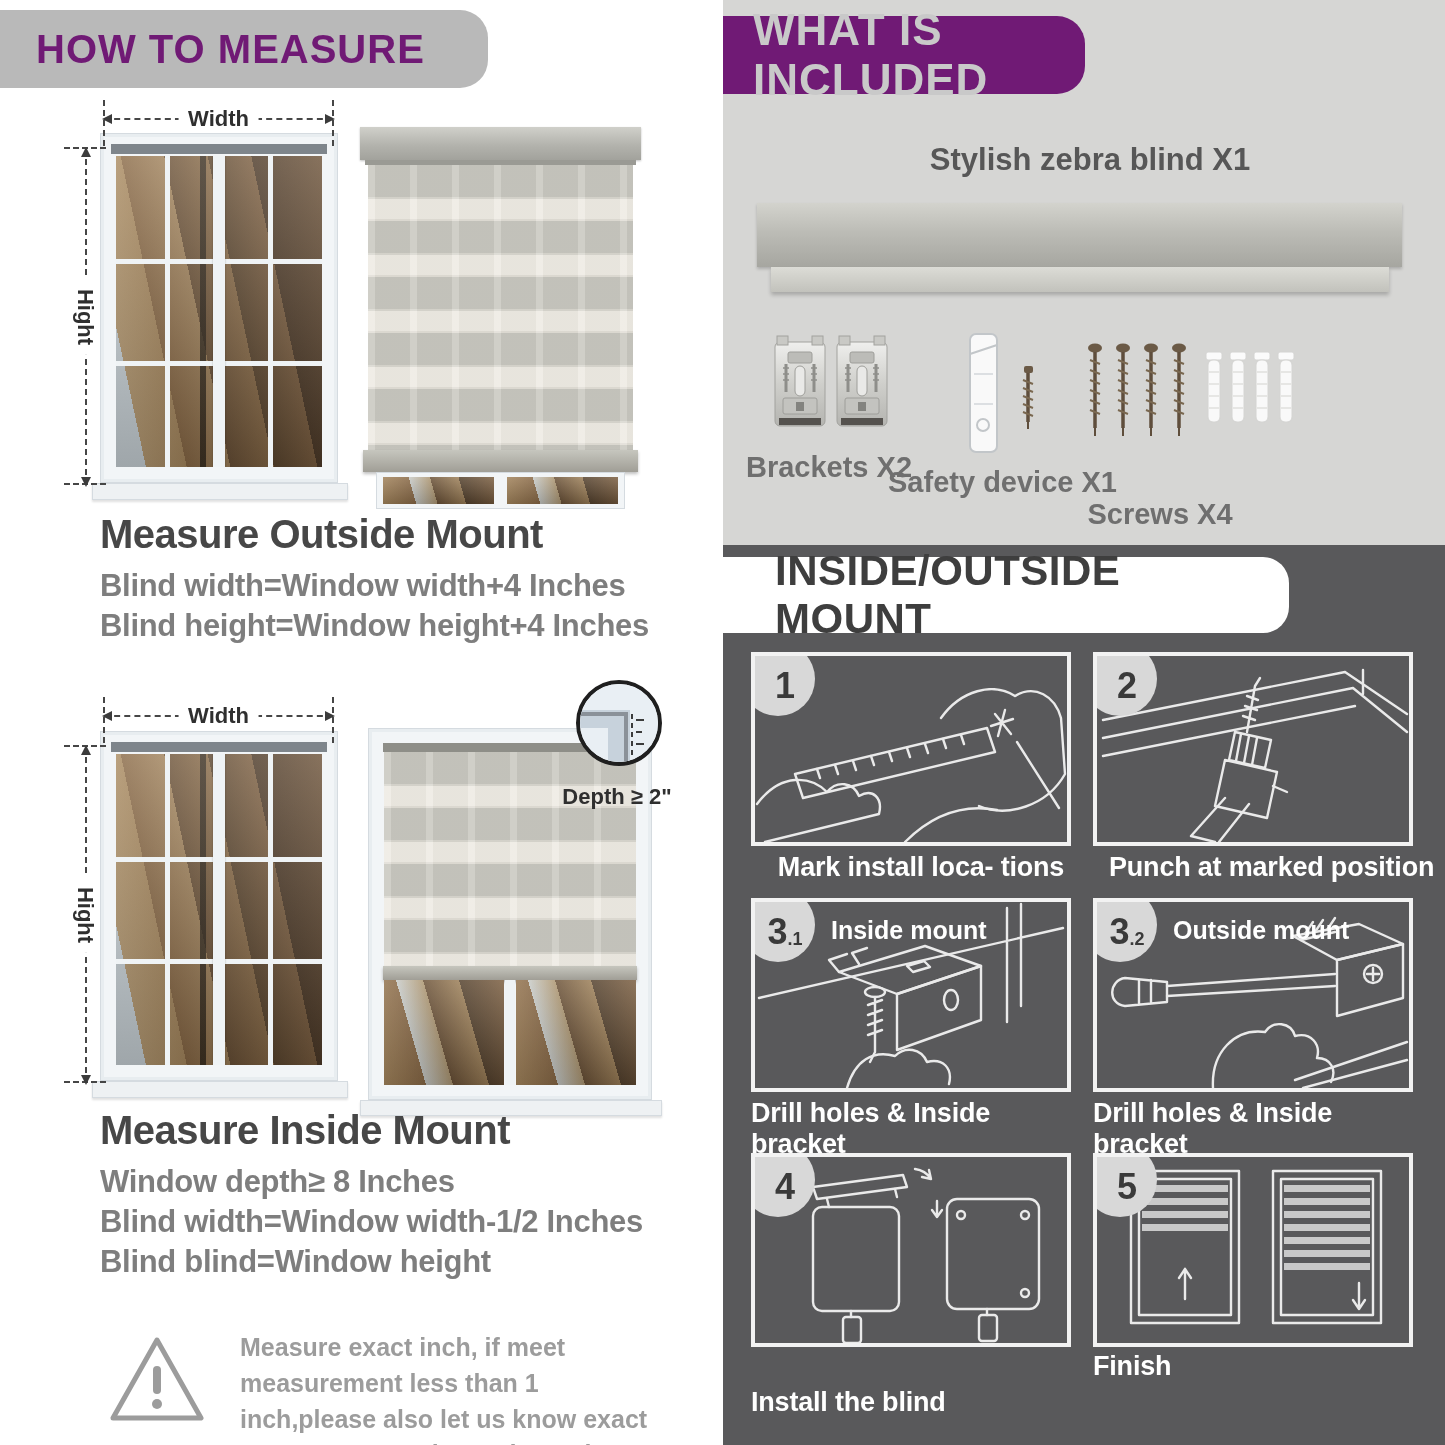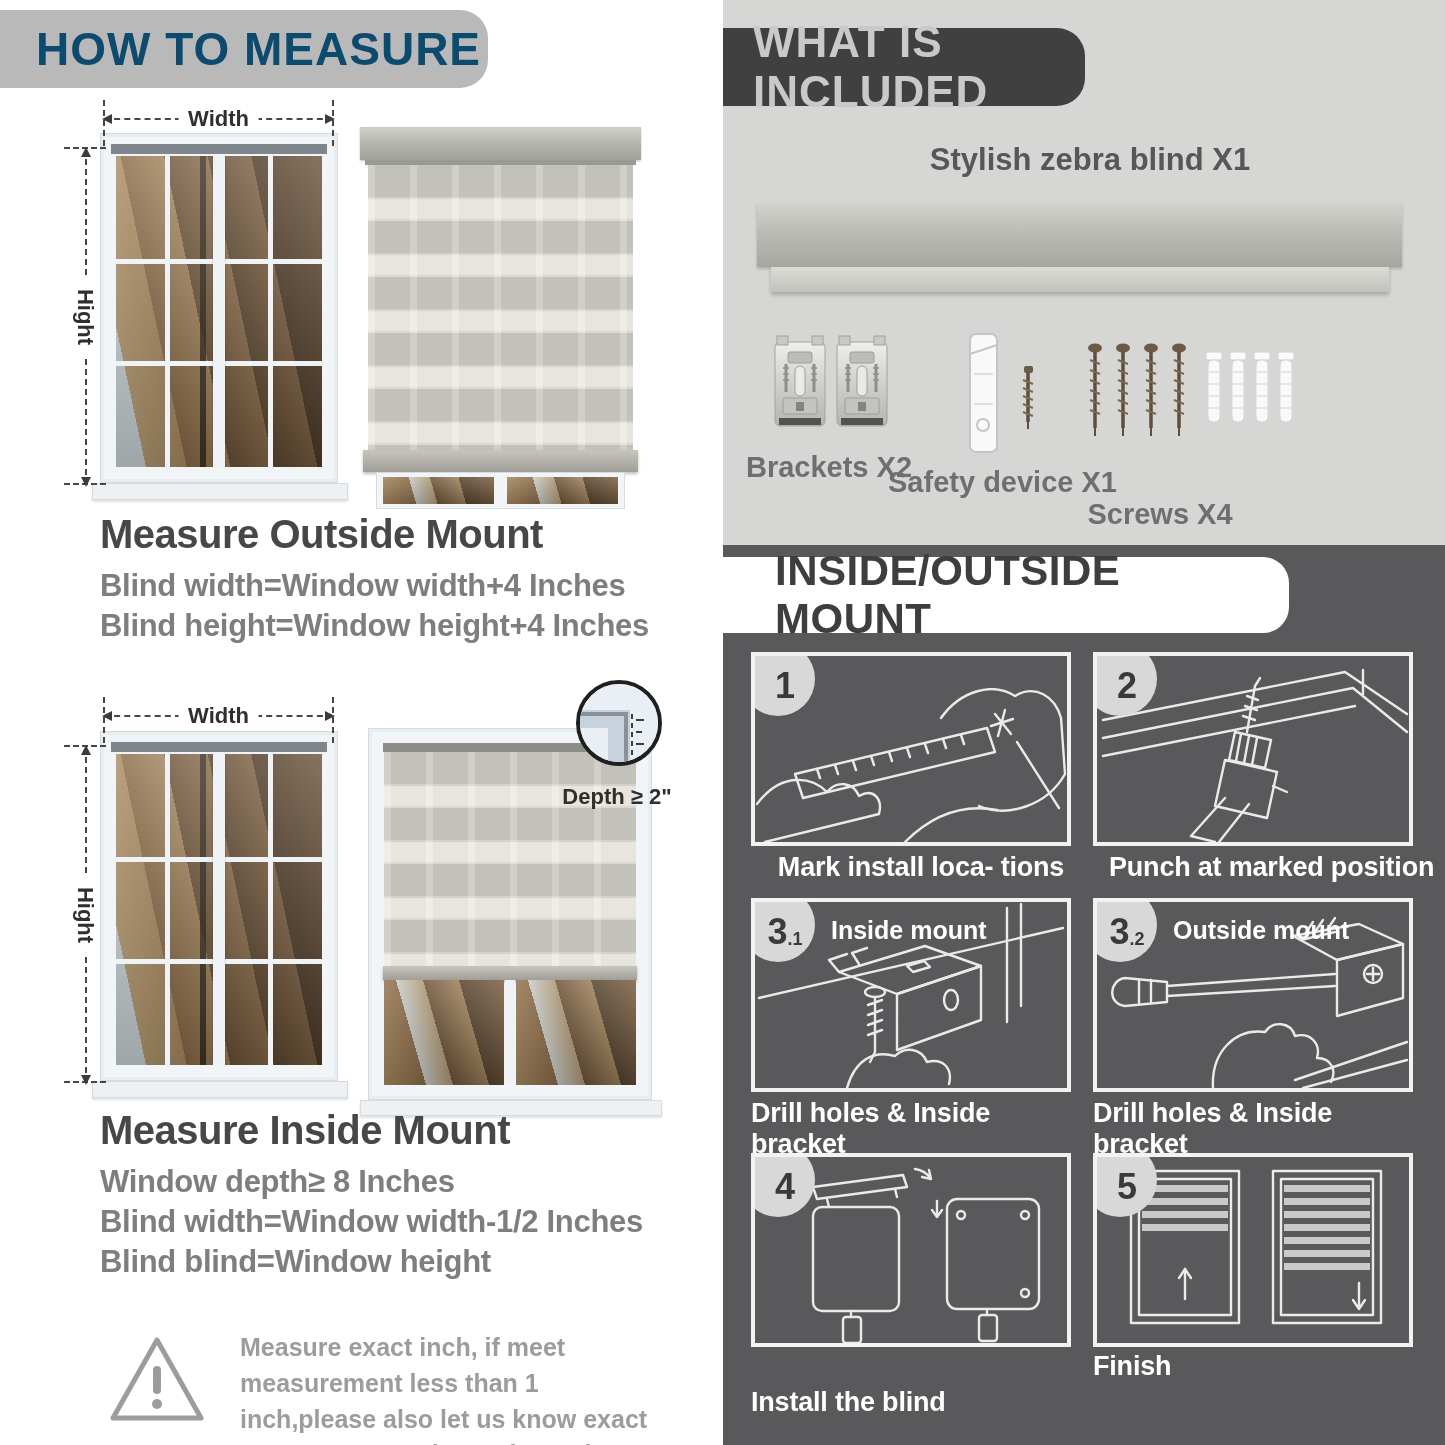--- a/index.html
+++ b/index.html
@@ -3,21 +3,21 @@
 <meta charset="utf-8">
 <style>
   html,body{margin:0;padding:0;background:#ffffff;}
   #canvas{position:relative;width:1445px;height:1445px;overflow:hidden;background:#ffffff;
           font-family:"Liberation Sans",sans-serif;color:#444;}
   .abs{position:absolute;}
 
   
   .hdr-left{left:0;top:10px;width:488px;height:78px;background:#b9b9b9;border-radius:0 28px 28px 0;
             display:flex;align-items:center;padding-left:36px;box-sizing:border-box;}
-  .hdr-left span{font-size:46px;font-weight:bold;color:#0c4a6e;letter-spacing:1px;}
+  .hdr-left span{font-size:40px;font-weight:bold;color:#701a75;letter-spacing:1px;}
 
   .winframe{background:#f2f5f7;border:1px solid #d5dbe0;box-shadow:inset 0 0 0 3px #e8edf0;box-sizing:border-box;}
   .win-topstrip{position:absolute;left:10px;right:10px;top:10px;height:10px;background:#7e858b;}
   .glass{position:absolute;left:15px;right:15px;top:22px;bottom:15px;overflow:hidden;
      background:
        linear-gradient(180deg, rgba(255,255,255,.18), rgba(0,0,0,.22)),
        linear-gradient(90deg, transparent 41%, rgba(38,31,22,.75) 41%, rgba(38,31,22,.75) 43.5%, transparent 43.5%),
        linear-gradient(78deg,#ccd5da 0%,#ccd5da 11%,#b79b73 11%,#a98a60 26%,#8a6a47 26%,#a1835c 42%,
                        #6b5238 42%,#8a6c49 58%,#5c4730 58%,#7c5f41 74%,#4e3b29 74%,#6e543a 100%);}
   .mull-c{position:absolute;top:0;bottom:0;left:calc(50% - 6px);width:12px;background:#eff3f5;box-shadow:0 0 2px rgba(0,0,0,.25);}
@@ -55,21 +55,21 @@
 
   .sec-title{font-size:40px;font-weight:bold;color:#474747;letter-spacing:-0.5px;}
   .sec-line{font-size:31px;font-weight:bold;color:#7e7e7e;letter-spacing:-0.3px;}
   .warn-text{font-size:25px;line-height:1.43;font-weight:600;color:#9c9c9c;}
 
   .magnifier{width:78px;height:78px;border:4px solid #1f1f1f;border-radius:50%;background:#eef2f6;overflow:hidden;z-index:5;}
   .depth-label{font-size:22px;font-weight:bold;color:#2f2f2f;text-align:center;}
 
   
   .right-light{left:723px;top:0;width:722px;height:545px;background:#d6d6d4;}
-  .hdr-included{left:723px;top:28px;width:362px;height:78px;background:#404040;border-radius:0 28px 28px 0;
+  .hdr-included{left:723px;top:16px;width:362px;height:78px;background:#701a75;border-radius:0 28px 28px 0;
                 display:flex;align-items:center;padding-left:30px;box-sizing:border-box;}
   .hdr-included span{font-size:44px;font-weight:bold;color:#c9c9c9;letter-spacing:1px;}
   .product-label{font-size:31px;font-weight:bold;color:#575757;text-align:center;}
   .hrail-main{background:linear-gradient(180deg,#d3d3cd,#bcbcb6 45%,#a6a6a0),
       repeating-linear-gradient(90deg, rgba(255,255,255,.05) 0 3px, rgba(0,0,0,.03) 3px 6px);
       box-shadow:0 2px 3px rgba(0,0,0,.2);}
   .hrail-lip{background:linear-gradient(180deg,#dcdcd6,#c2c2bc);box-shadow:0 3px 4px rgba(0,0,0,.22);}
   .item-label{font-size:29px;font-weight:bold;color:#6f6f6f;text-align:center;}
 
   .right-dark{left:723px;top:545px;width:722px;height:900px;background:#59595b;}

